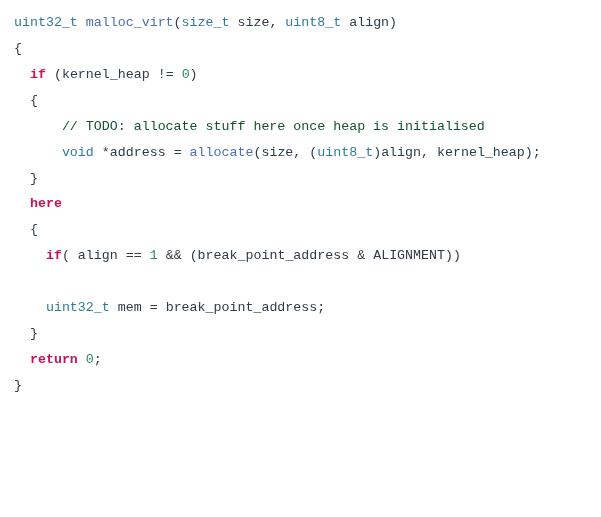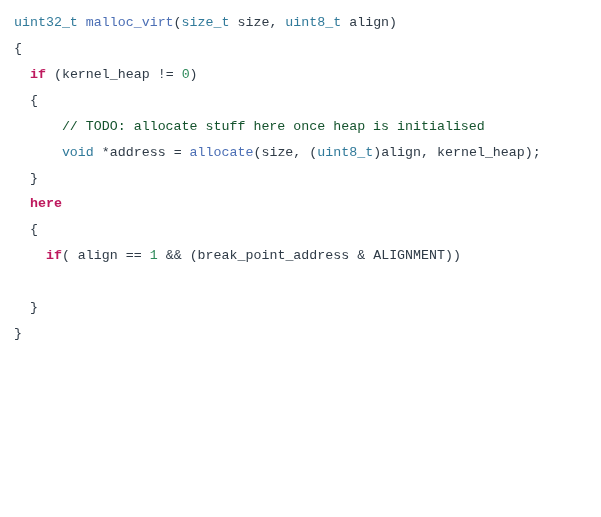--- a/index.html
+++ b/index.html
@@ -31,15 +31,17 @@
 <div class="line"><span class="tok-punct">{</span></div>
 <div class="line"><span>  </span><span class="tok-keyword">if</span><span> </span><span class="tok-punct">(</span><span class="tok-ident">kernel_heap</span><span> </span><span class="tok-op">!=</span><span> </span><span class="tok-number">0</span><span class="tok-punct">)</span></div>
 <div class="line"><span>  </span><span class="tok-punct">{</span></div>
 <div class="line"><span>      </span><span class="tok-comment">// TODO: allocate stuff here once heap is initialised</span></div>
 <div class="line"><span>      </span><span class="tok-type">void</span><span> </span><span class="tok-op">*</span><span class="tok-ident">address</span><span> </span><span class="tok-op">=</span><span> </span><span class="tok-func">allocate</span><span class="tok-punct">(</span><span class="tok-ident">size</span><span class="tok-punct">,</span><span> </span><span class="tok-punct">(</span><span class="tok-type">uint8_t</span><span class="tok-punct">)</span><span class="tok-ident">align</span><span class="tok-punct">,</span><span> </span><span class="tok-ident">kernel_heap</span><span class="tok-punct">)</span><span class="tok-punct">;</span></div>
 <div class="line"><span>  </span><span class="tok-punct">}</span></div>
 <div class="line"><span>  </span><span class="tok-keyword">here</span></div>
 <div class="line"><span>  </span><span class="tok-punct">{</span></div>
 <div class="line"><span>    </span><span class="tok-keyword">if</span><span class="tok-punct">(</span><span> </span><span class="tok-ident">align</span><span> </span><span class="tok-op">==</span><span> </span><span class="tok-number">1</span><span> </span><span class="tok-op">&amp;&amp;</span><span> </span><span class="tok-punct">(</span><span class="tok-ident">break_point_address</span><span> </span><span class="tok-op">&amp;</span><span> </span><span class="tok-ident">ALIGNMENT</span><span class="tok-punct">)</span><span class="tok-punct">)</span></div>
 <div class="line"> </div>
+<div class="line"><span>    </span><span class="tok-type">uint32_t</span><span> </span><span class="tok-ident">mem</span><span> </span><span class="tok-op">=</span><span> </span><span class="tok-ident">break_point_address</span><span class="tok-punct">;</span></div>
 <div class="line"><span>  </span><span class="tok-punct">}</span></div>
+<div class="line"><span>  </span><span class="tok-keyword">return</span><span> </span><span class="tok-number">0</span><span class="tok-punct">;</span></div>
 <div class="line"><span class="tok-punct">}</span></div>
 </div>
 
 </body></html>

